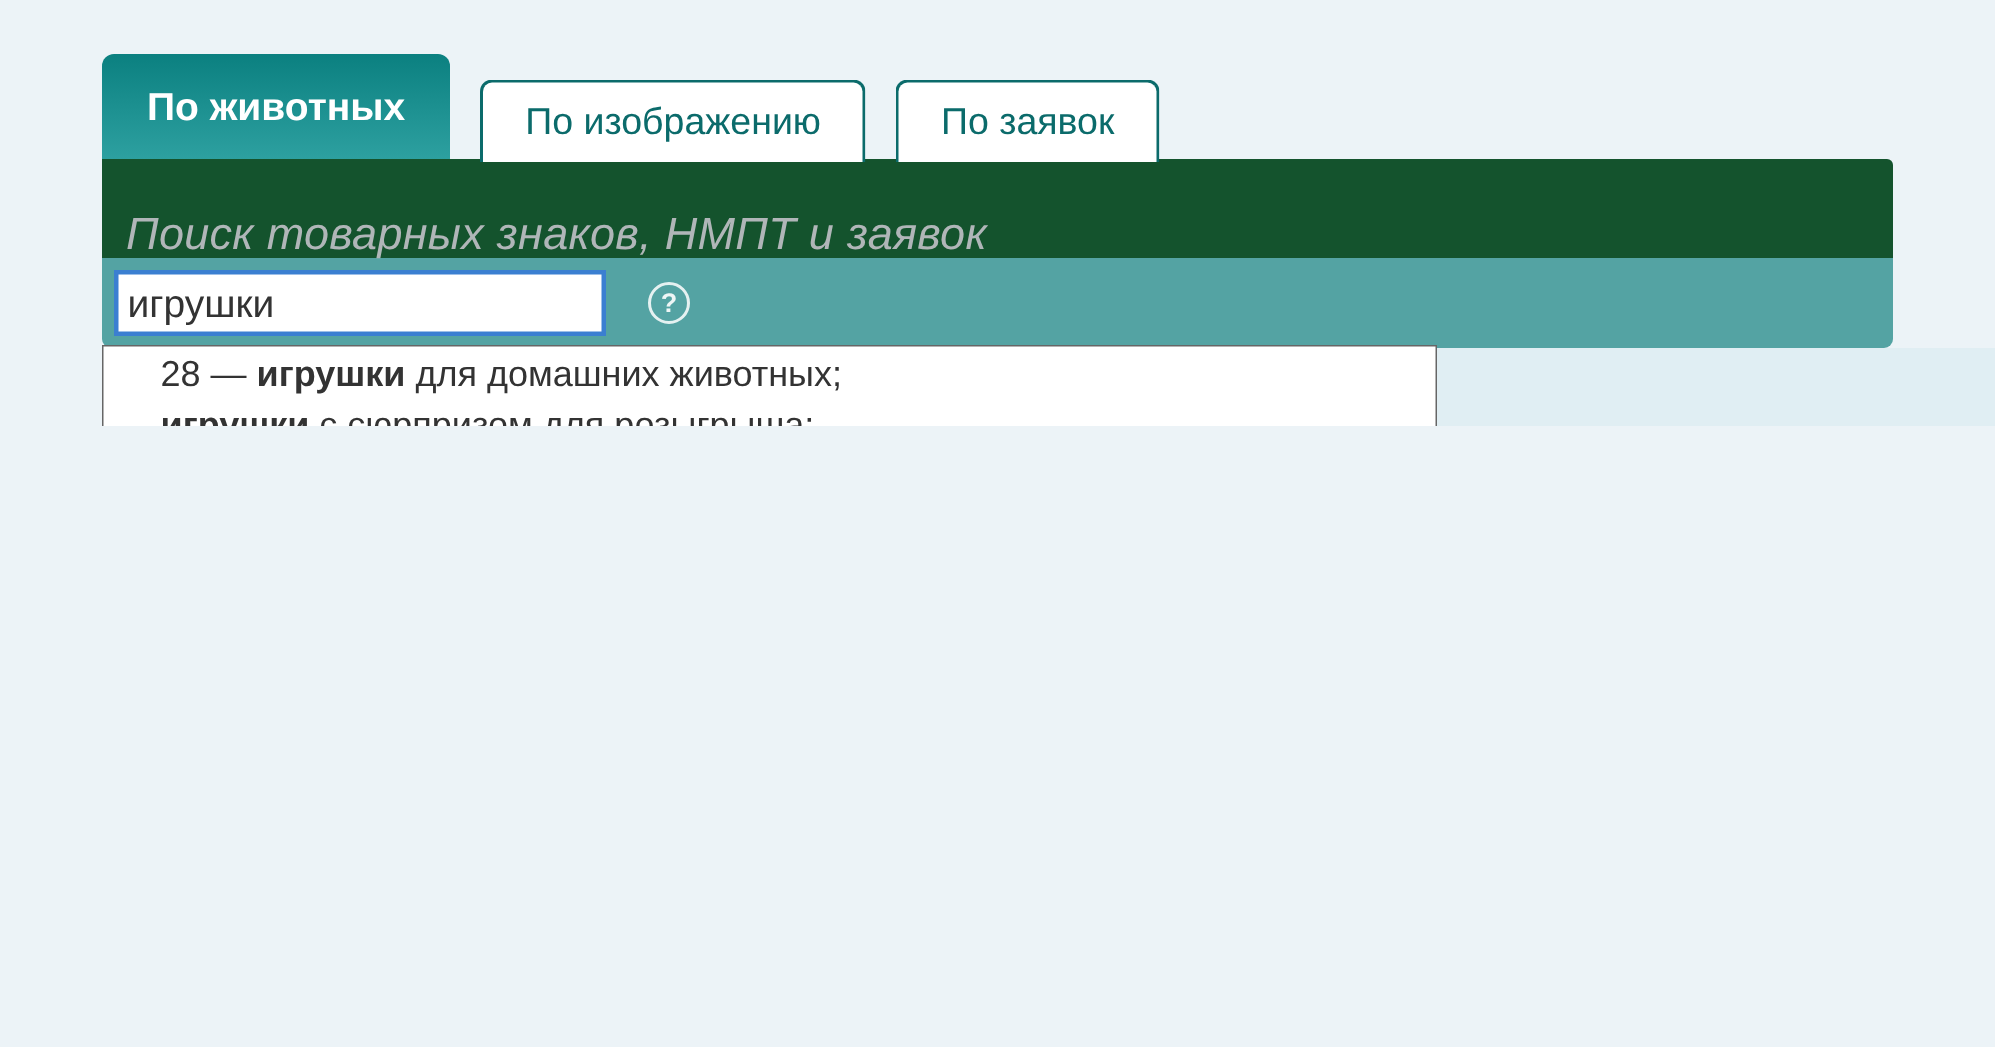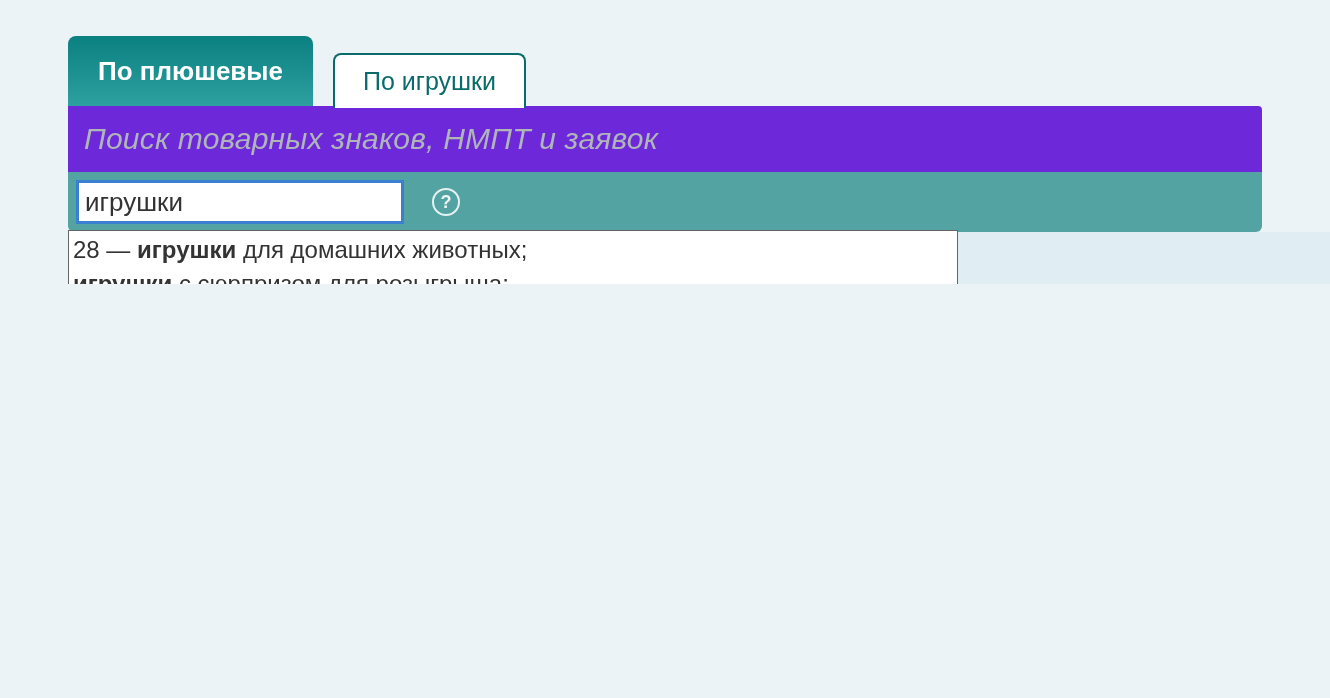--- a/index.html
+++ b/index.html
@@ -35,24 +35,24 @@
       background: linear-gradient(to bottom, #0b8080 0%, #2da0a0 100%);
       color: #fff;
       font-weight: 600;
       border: none;
       padding: 22px 30px;
       font-size: 26px;
       top: 0;
     }
     .search-bar {
       margin: 0 68px 0 68px;
-      background: #6d28d9;
+      background: #14532d;
       height: 66px;
       display: flex;
-      align-items: center;
+      align-items: flex-end;
       padding-left: 16px;
       border-top-right-radius: 4px;
     }
     .search-bar .placeholder {
       color: #b0b6b8;
       font-size: 30px;
       font-style: italic;
       font-weight: 500;
       letter-spacing: 0.2px;
       line-height: 1;
@@ -106,32 +106,34 @@
       background: #fff;
       border: 1px solid #666;
       font-size: 24px;
       color: #333;
       line-height: 1.4;
       padding: 2px 2px 4px 2px;
     }
     .dropdown .item {
       padding: 0 2px;
       cursor: pointer;
+      margin-left: 34px;
     }
     .dropdown b { font-weight: 700; }
     .hl { background: #fdf569; }
   </style>
 </head>
 <body>
 
 <div class="wrap">
 
   <div class="tabs-row">
-    <div class="tab active">По плюшевые</div>
-    <div class="tab">По игрушки</div>
+    <div class="tab active">По животных</div>
+    <div class="tab">По изображению</div>
+    <div class="tab">По заявок</div>
   </div>
 
   <div class="search-bar">
     <span class="placeholder">Поиск товарных знаков, НМПТ и заявок</span>
   </div>
 
   <div class="filter-bar">
     <input class="filter-input" type="text" value="игрушки" style="">
     <div class="help-circle">
       <span>?</span>

